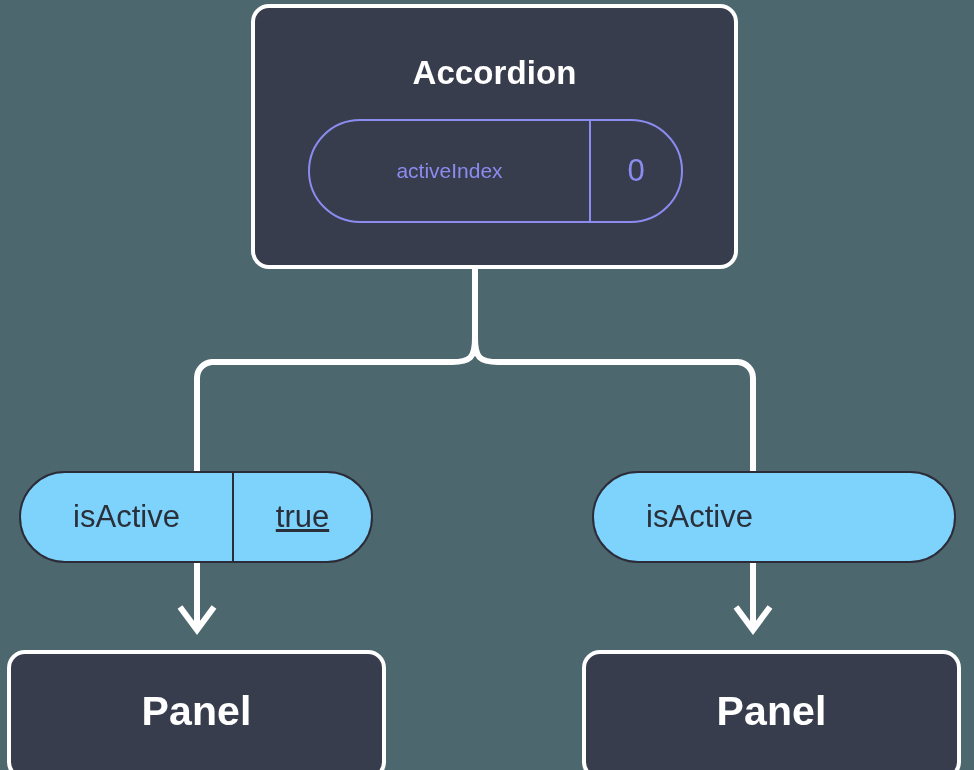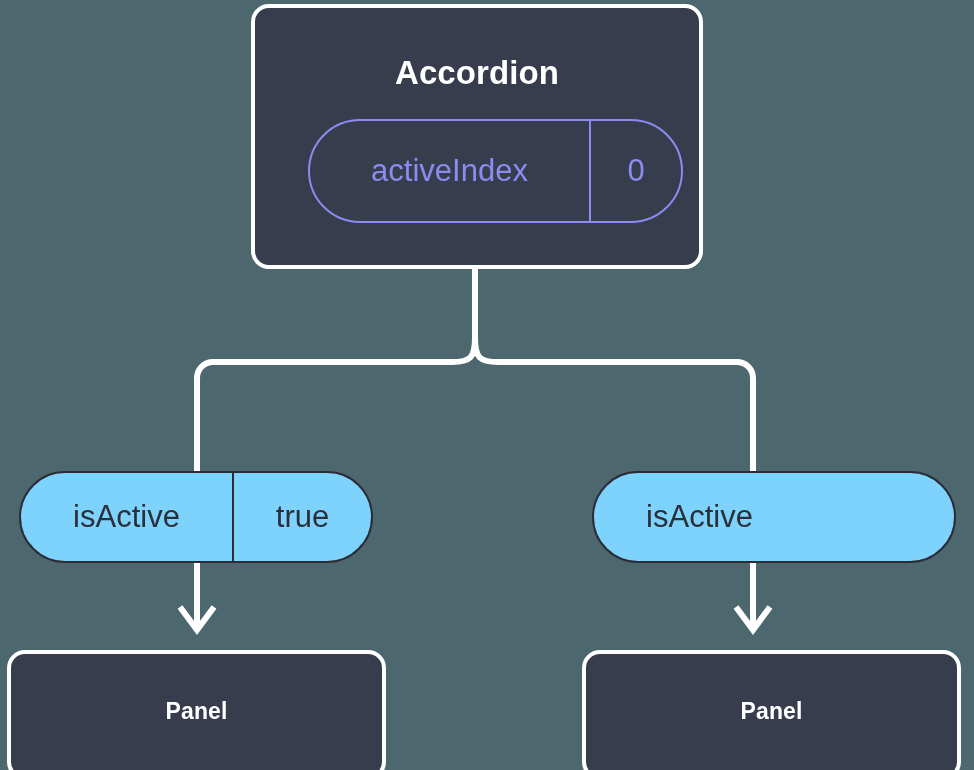--- a/index.html
+++ b/index.html
@@ -43,37 +43,37 @@
     font-size: 33px;
     font-weight: 700;
     letter-spacing: 0.1px;
     white-space: nowrap;
   }
 
   
   #accordion-node {
     left: 251px;
     top: 4px;
-    width: 452px;
+    width: 487px;
     height: 265px;
     justify-content: flex-start;
     padding-top: 46px;
   }
 
   
   .panel-node {
     top: 650px;
     width: 379px;
     height: 130px;
     justify-content: center;
     padding-bottom: 8px;
   }
   #panel-node-left  { left: 7px; }
   #panel-node-right { left: 582px; }
-  .panel-node .node-title { font-size: 23px; }
+  .panel-node .node-title { font-size: 41px; }
 
   
   .pill {
     position: absolute;
     box-sizing: border-box;
     display: flex;
     align-items: stretch;
     border-radius: 999px;
     overflow: hidden;
   }
@@ -90,41 +90,41 @@
     left: 308px;
     top: 119px;
     width: 375px;
     height: 104px;
     border: 2px solid #8b8bf0;
     background: transparent;
   }
   #state-pill-activeindex .pill-key {
     width: 279px;
     color: #8b8bf0;
-    font-size: 31px;
+    font-size: 21px;
   }
   #state-pill-activeindex .pill-val {
     flex: 1;
     color: #8b8bf0;
     font-size: 31px;
     border-left: 2px solid #8b8bf0;
   }
 
   
   .pill-filled {
     background: #7dd3fc;
     border: 2px solid #2c2c38;
     height: 92px;
   }
   .pill-filled .pill-key,
   .pill-filled .pill-val {
     color: #2b2f3a;
     font-size: 31px;
   }
-  .pill-filled .pill-val { border-left: 2px solid #2c2c38; }
+  .pill-filled .pill-val { border-left: 2px solid #2c2c38; text-decoration: underline; }
 
   #state-pill-isactive-true {
     left: 19px;
     top: 471px;
     width: 354px;
   }
   #state-pill-isactive-true .pill-key { width: 211px; }
   #state-pill-isactive-true .pill-val { flex: 1; }
 
   #state-pill-isactive-false {

